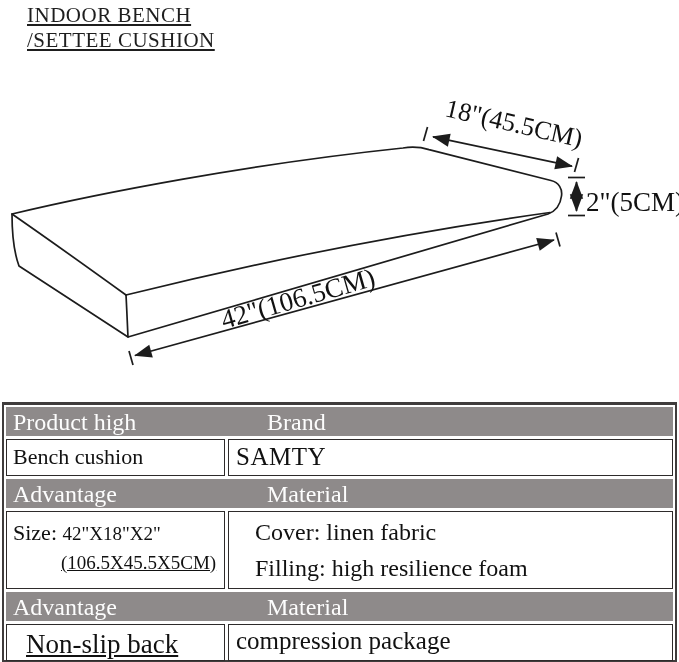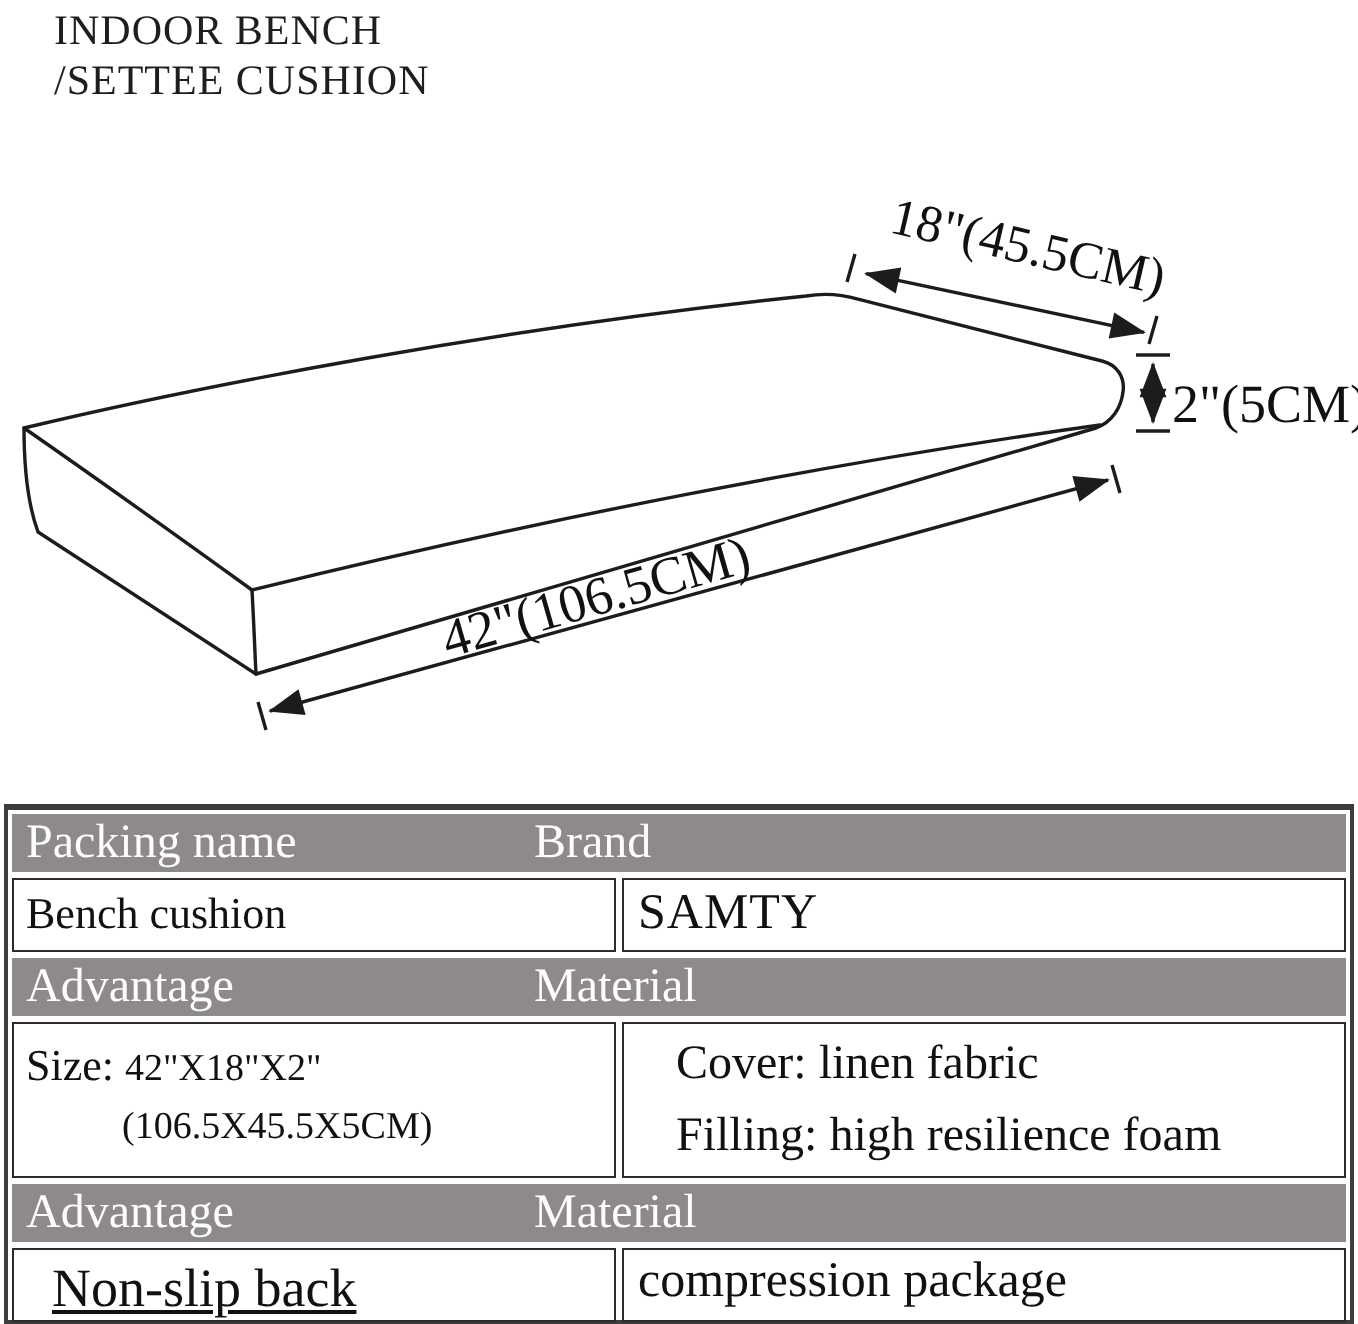--- a/index.html
+++ b/index.html
@@ -1,46 +1,46 @@
 <!DOCTYPE html>
 <html><head>
 <meta charset="utf-8">
 <style>
   html,body{margin:0;padding:0;background:#fff;}
   #stage{position:relative;width:679px;height:662px;background:#fff;overflow:hidden;
          font-family:"Liberation Serif",serif;color:#111;}
 
   
   .title{position:absolute;left:27px;top:3px;font-size:21px;line-height:25px;
-         letter-spacing:.5px;color:#1e1e1e;white-space:pre;}
+         letter-spacing:.5px;color:#1e1e1e;white-space:pre;text-decoration:underline;}
 
   
   .drawing{position:absolute;left:0;top:0;width:679px;height:402px;}
 
   
   .spec-table{position:absolute;left:2px;right:2px;top:402px;bottom:0;
               border:2px solid #3f3c3c;border-top-width:3px;background:#fff;
               padding:2px;display:flex;flex-direction:column;gap:3px;box-sizing:border-box;}
   .hdr{flex:none;height:29px;position:relative;background:#8e8a8a;}
   .hdr span{position:absolute;top:50%;transform:translateY(-50%);
             color:#fdfdfd;font-size:24px;white-space:nowrap;}
   .hdr .h-left{left:7px;}
   .hdr .h-right{left:261px;}
   .drow{flex:none;display:flex;gap:3px;}
   .cell{border:1.5px solid #2e2b2b;background:#fff;box-sizing:border-box;overflow:hidden;}
-  .cell-l{width:302px;flex:none;}
+  .cell-l{width:219px;flex:none;}
   .cell-r{flex:1;}
   .r1{height:37px;}
   .r2{height:78px;}
   .r3{flex:1;}
   .r1 .cell-l{font-size:22px;padding:4px 0 0 6px;}
   .r1 .cell-r{font-size:25px;padding:3px 0 0 7px;letter-spacing:.5px;}
   .r2 .cell-l{padding:6px 0 0 6px;font-size:19px;line-height:29px;}
   .r2 .cell-l .size-label{font-size:22px;}
-  .r2 .cell-l .line2{display:block;padding-left:48px;}
+  .r2 .cell-l .line2{display:block;padding-left:48px;text-decoration:underline;}
   .r2 .cell-r{font-size:24px;line-height:36px;padding:2px 0 0 7px;}
   .r2 .cell-r div{white-space:nowrap;margin-left:19px;}
   .r3 .cell-l{font-size:27px;padding:4px 0 0 19px;text-decoration:underline;}
   .r3 .cell-r{font-size:25px;padding:2px 0 0 7px;}
 </style>
 </head>
 <body>
 
 <div id="stage">
 
@@ -86,21 +86,21 @@
       <line x1="129" y1="351" x2="133" y2="365"></line>
       <line x1="556" y1="232.5" x2="560" y2="246.5"></line>
       <line x1="135" y1="355.5" x2="554" y2="240" marker-start="url(#ah)" marker-end="url(#ah)"></line>
     </g>
     <text transform="translate(224,329) rotate(-16)" font-size="27" fill="#111">42"(106.5CM)</text>
   </svg>
 
   <div class="spec-table">
 
     <div class="hdr" style="background: rgb(142, 138, 138);">
-      <span class="h-left">Packing name</span>
+      <span class="h-left">Product high</span>
       <span class="h-right">Brand</span>
     </div>
     <div class="drow r1">
       <div class="cell cell-l">Bench cushion</div>
       <div class="cell cell-r">SAMTY</div>
     </div>
 
     <div class="hdr" style="background: rgb(142, 138, 138);">
       <span class="h-left">Advantage</span>
       <span class="h-right">Material</span>

